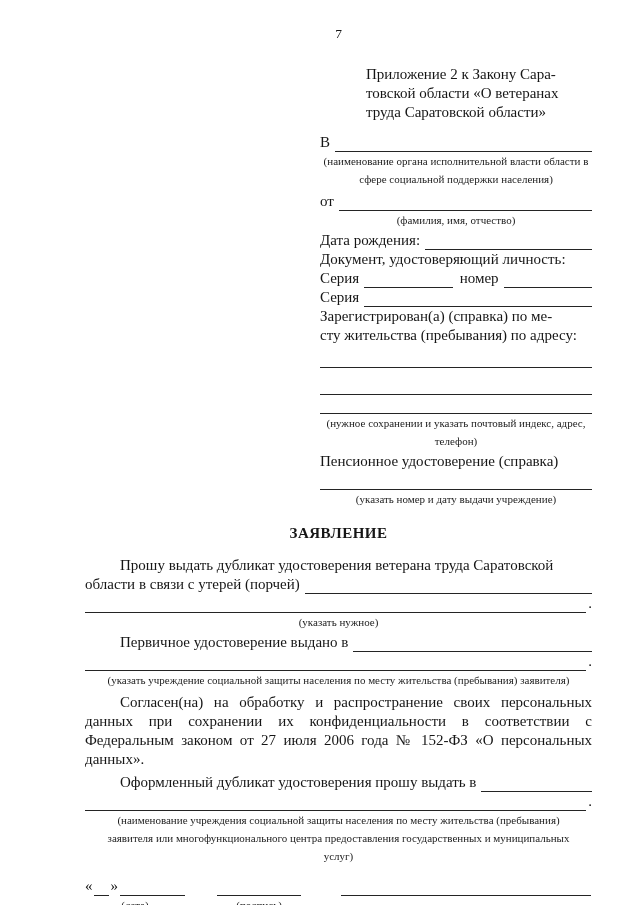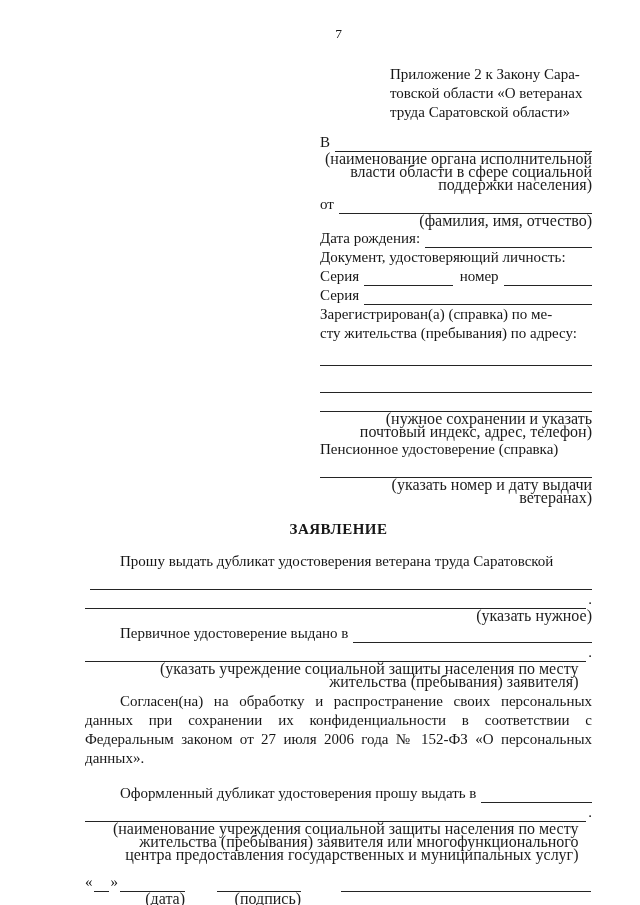--- a/index.html
+++ b/index.html
@@ -5,40 +5,40 @@
   * { box-sizing: border-box; }
   html, body { margin:0; padding:0; background:#e9e9e9; }
   .page {
     width:640px; height:905px; margin:0 auto; background:#ffffff; color:#161616;
     font-family:"Liberation Serif","DejaVu Serif",serif;
     font-size:15px; line-height:19px;
     padding:24px 48px 20px 85px; overflow:hidden; position:relative;
   }
   .page-number { text-align:center; font-size:13.5px; margin-bottom:22px; }
   .form-block { width:272px; margin-left:235px; }
-  .appendix { margin-left:70px; margin-bottom:11px; }
+  .appendix { margin-left:46px; margin-bottom:11px; }
   .row { display:flex; align-items:flex-end; min-height:19px; }
   .lbl { white-space:pre; }
   .fill { flex:1 1 auto; border-bottom:1px solid #242424; height:15px; margin-left:5px; min-width:12px; }
   .fill.nolm { margin-left:0; }
   .fill.day { max-width:15px; margin-left:1px; }
   .ml2 { margin-left:2px !important; }
   .ml6 { margin-left:7px; }
   .mt2 { margin-top:2px; }
   .mt4 { margin-top:4px; }
   .mt8 { margin-top:8px; }
   .mb2 { margin-bottom:2px; }
   .mb4 { margin-bottom:4px; }
   .pl35 { padding-left:35px; }
   .indent { padding-left:35px;font-family:Liberation Serif, serif; }
   .dot { margin-left:2px; }
-  .caption { font-size:16px; line-height:13px; text-align:right; color:#1c1c1c; }
+  .caption { font-size:11px; line-height:18px; text-align:center; color:#1c1c1c; }
   .caption.main { max-width:480px; margin-left:auto; margin-right:auto; }
   .title { text-align:center; font-weight:bold; font-size:15px; letter-spacing:0.5px; margin:16px 0 13px; }
-  .consent { margin:4px 0 16px; text-align:justify; text-indent:35px; }
+  .consent { margin:4px 0 4px; text-align:justify; text-indent:35px; }
   .sig-row { display:flex; margin-top:12px; }
   .sig-date { width:100px; }
   .sig-sign { width:84px; margin-left:32px; }
   .sig-name { width:250px; margin-left:40px; }
 </style>
 </head>
 <body>
 
 <div class="page">
 
@@ -95,28 +95,29 @@
     <div class="row">
       <span class="fill nolm"></span>
     </div>
 
     <div class="caption">(нужное сохранении и указать почтовый индекс, адрес, телефон)</div>
 
     <div class="mt2">Пенсионное удостоверение (справка)</div>
     <div class="row">
       <span class="fill nolm"></span>
     </div>
-    <div class="caption">(указать номер и дату выдачи ветеранах)</div>
+    <div class="caption">(указать номер и дату выдачи учреждение)</div>
 
   </div>
 
   <div class="title">ЗАЯВЛЕНИЕ</div>
 
   <div class="indent">Прошу выдать дубликат удостоверения ветерана труда Саратовской</div>
   <div class="row">
+    <span class="lbl">области в связи с утерей (порчей)</span>
     <span class="fill"></span>
   </div>
   <div class="row">
     <span class="fill nolm"></span>
     <span class="dot">.</span>
   </div>
   <div class="caption">(указать нужное)</div>
 
   <div class="row mt2">
     <span class="lbl pl35">Первичное удостоверение выдано в</span>

